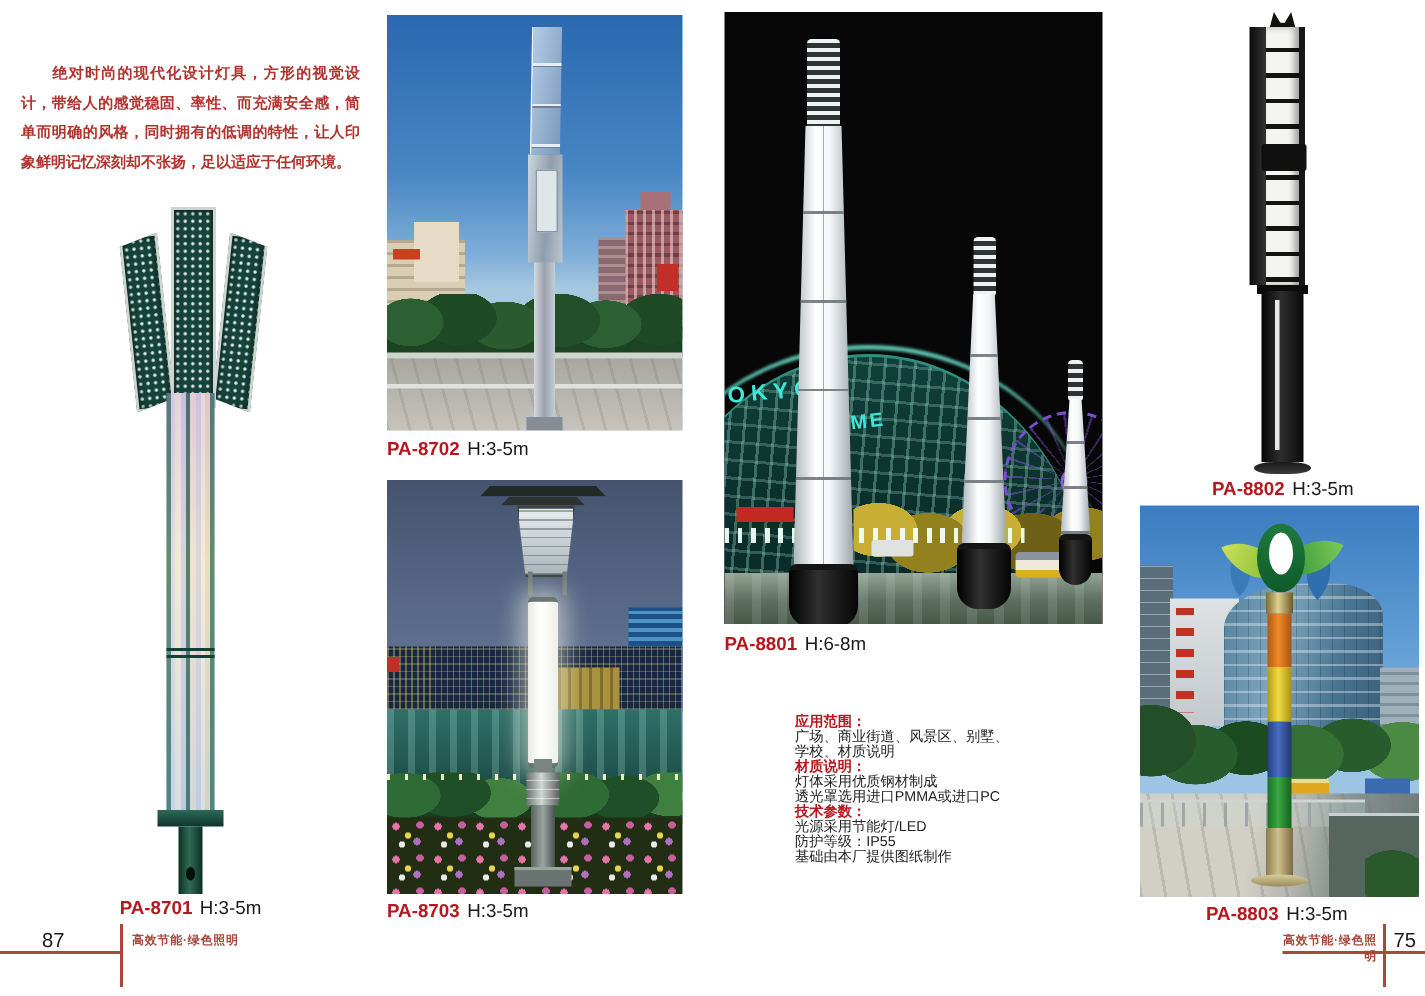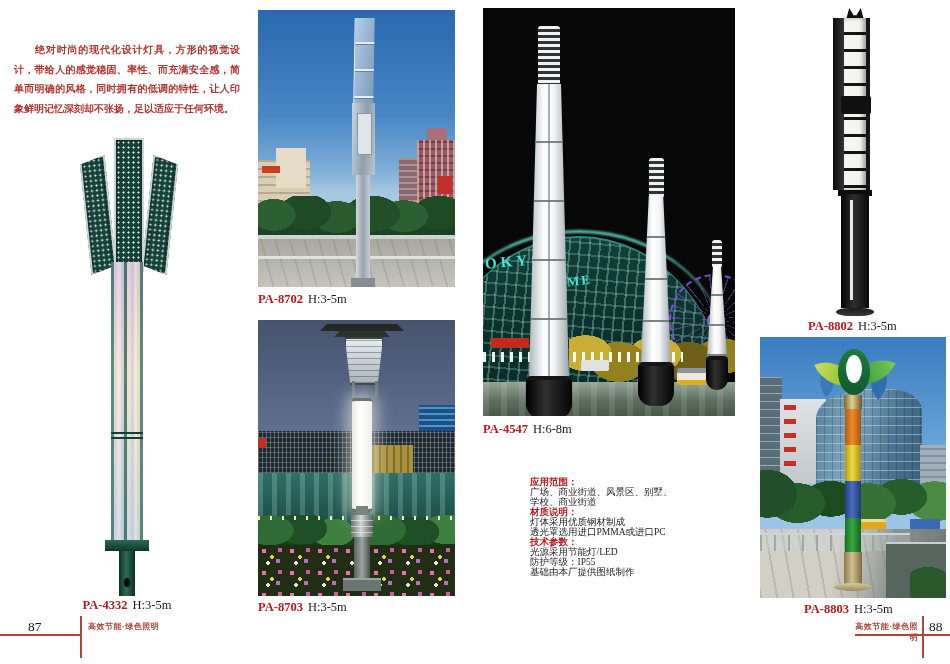--- a/index.html
+++ b/index.html
@@ -1,17 +1,17 @@
 <!DOCTYPE html>
 <html><head>
 <meta charset="utf-8">
 <style>
   html,body{margin:0;padding:0;background:#ffffff;}
   #page{position:relative;width:950px;height:664px;background:#ffffff;overflow:hidden;
-        font-family:Liberation Serif, serif;}
+        font-family:Liberation Sans, sans-serif;}
   .abs{position:absolute;}
   .ph{position:absolute;overflow:hidden;}
 
   
   #intro{position:absolute;left:14px;top:30px;width:226px;font-size:10px;line-height:19.5px;
          color:#b2342f;font-weight:bold;text-indent:21px;text-align:justify;}
 
   
   .lbl{position:absolute;font-size:12.5px;white-space:nowrap;}
   .lbl .code{color:#b5191f;font-weight:bold;}
@@ -301,21 +301,21 @@
     <div class="blade abs" id="bladeL"></div>
     <div class="blade abs" id="bladeR"></div>
     <div class="blade abs" id="bladeC"></div>
     <div class="abs" id="pole8701"></div>
     <div class="abs" id="rings8701"></div>
     <div class="abs" id="collar8701"></div>
     <div class="abs" id="post8701"></div>
     <div class="abs" id="hole8701"></div>
   </div>
   <div class="lbl" style="left:52px;top:598px;width:150px;text-align:center;">
-    <span class="code">PA-4332</span><span class="ht">H:3-5m</span>
+    <span class="code">PA-8701</span><span class="ht">H:3-5m</span>
   </div>
 
   <div class="ph" id="fig8702">
     <div class="abs" id="f2-bldgL1"></div>
     <div class="abs" id="f2-bldgL2"></div>
     <div class="abs" id="f2-signL"></div>
     <div class="abs" id="f2-bldgR3"></div>
     <div class="abs" id="f2-bldgR2"></div>
     <div class="abs" id="f2-bldgR1"></div>
     <div class="abs" id="f2-signR"></div>
@@ -381,27 +381,27 @@
       <div class="pcol"></div>
       <div class="pbase"></div>
     </div>
     <div class="pillar" id="pil1">
       <div class="coil"></div>
       <div class="pcol"></div>
       <div class="pbase"></div>
     </div>
   </div>
   <div class="lbl" style="left:483px;top:422px;">
-    <span class="code">PA-4547</span><span class="ht">H:6-8m</span>
+    <span class="code">PA-8801</span><span class="ht">H:6-8m</span>
   </div>
 
   <div id="specs">
     <div class="t">应用范围：</div>
     <div>广场、商业街道、风景区、别墅、</div>
-    <div>学校、商业街道</div>
+    <div>学校、材质说明</div>
     <div class="t">材质说明：</div>
     <div>灯体采用优质钢材制成</div>
     <div>透光罩选用进口PMMA或进口PC</div>
     <div class="t">技术参数：</div>
     <div>光源采用节能灯/LED</div>
     <div>防护等级：IP55</div>
     <div>基础由本厂提供图纸制作</div>
   </div>
 
   <div id="fig8802">
@@ -452,16 +452,16 @@
     <span class="code">PA-8803</span><span class="ht">H:3-5m</span>
   </div>
 
   <div class="pagenum" style="left:28px;top:619px;">87</div>
   <div class="redline-h" style="left:0;top:634px;width:80px;"></div>
   <div class="redline-v" style="left:80px;top:616px;height:42px;"></div>
   <div class="slogan" style="left:88px;top:621px;">高效节能·绿色照明</div>
 
   <div class="slogan" style="left:852px;top:621px;width:66px;text-align:right;">高效节能·绿色照明</div>
   <div class="redline-v" style="left:922px;top:616px;height:42px;"></div>
-  <div class="pagenum" style="left:929px;top:619px;">88</div>
+  <div class="pagenum" style="left:929px;top:619px;">75</div>
   <div class="redline-h" style="left:855px;top:634px;width:95px;"></div>
 
 </div>
 
 </body></html>

